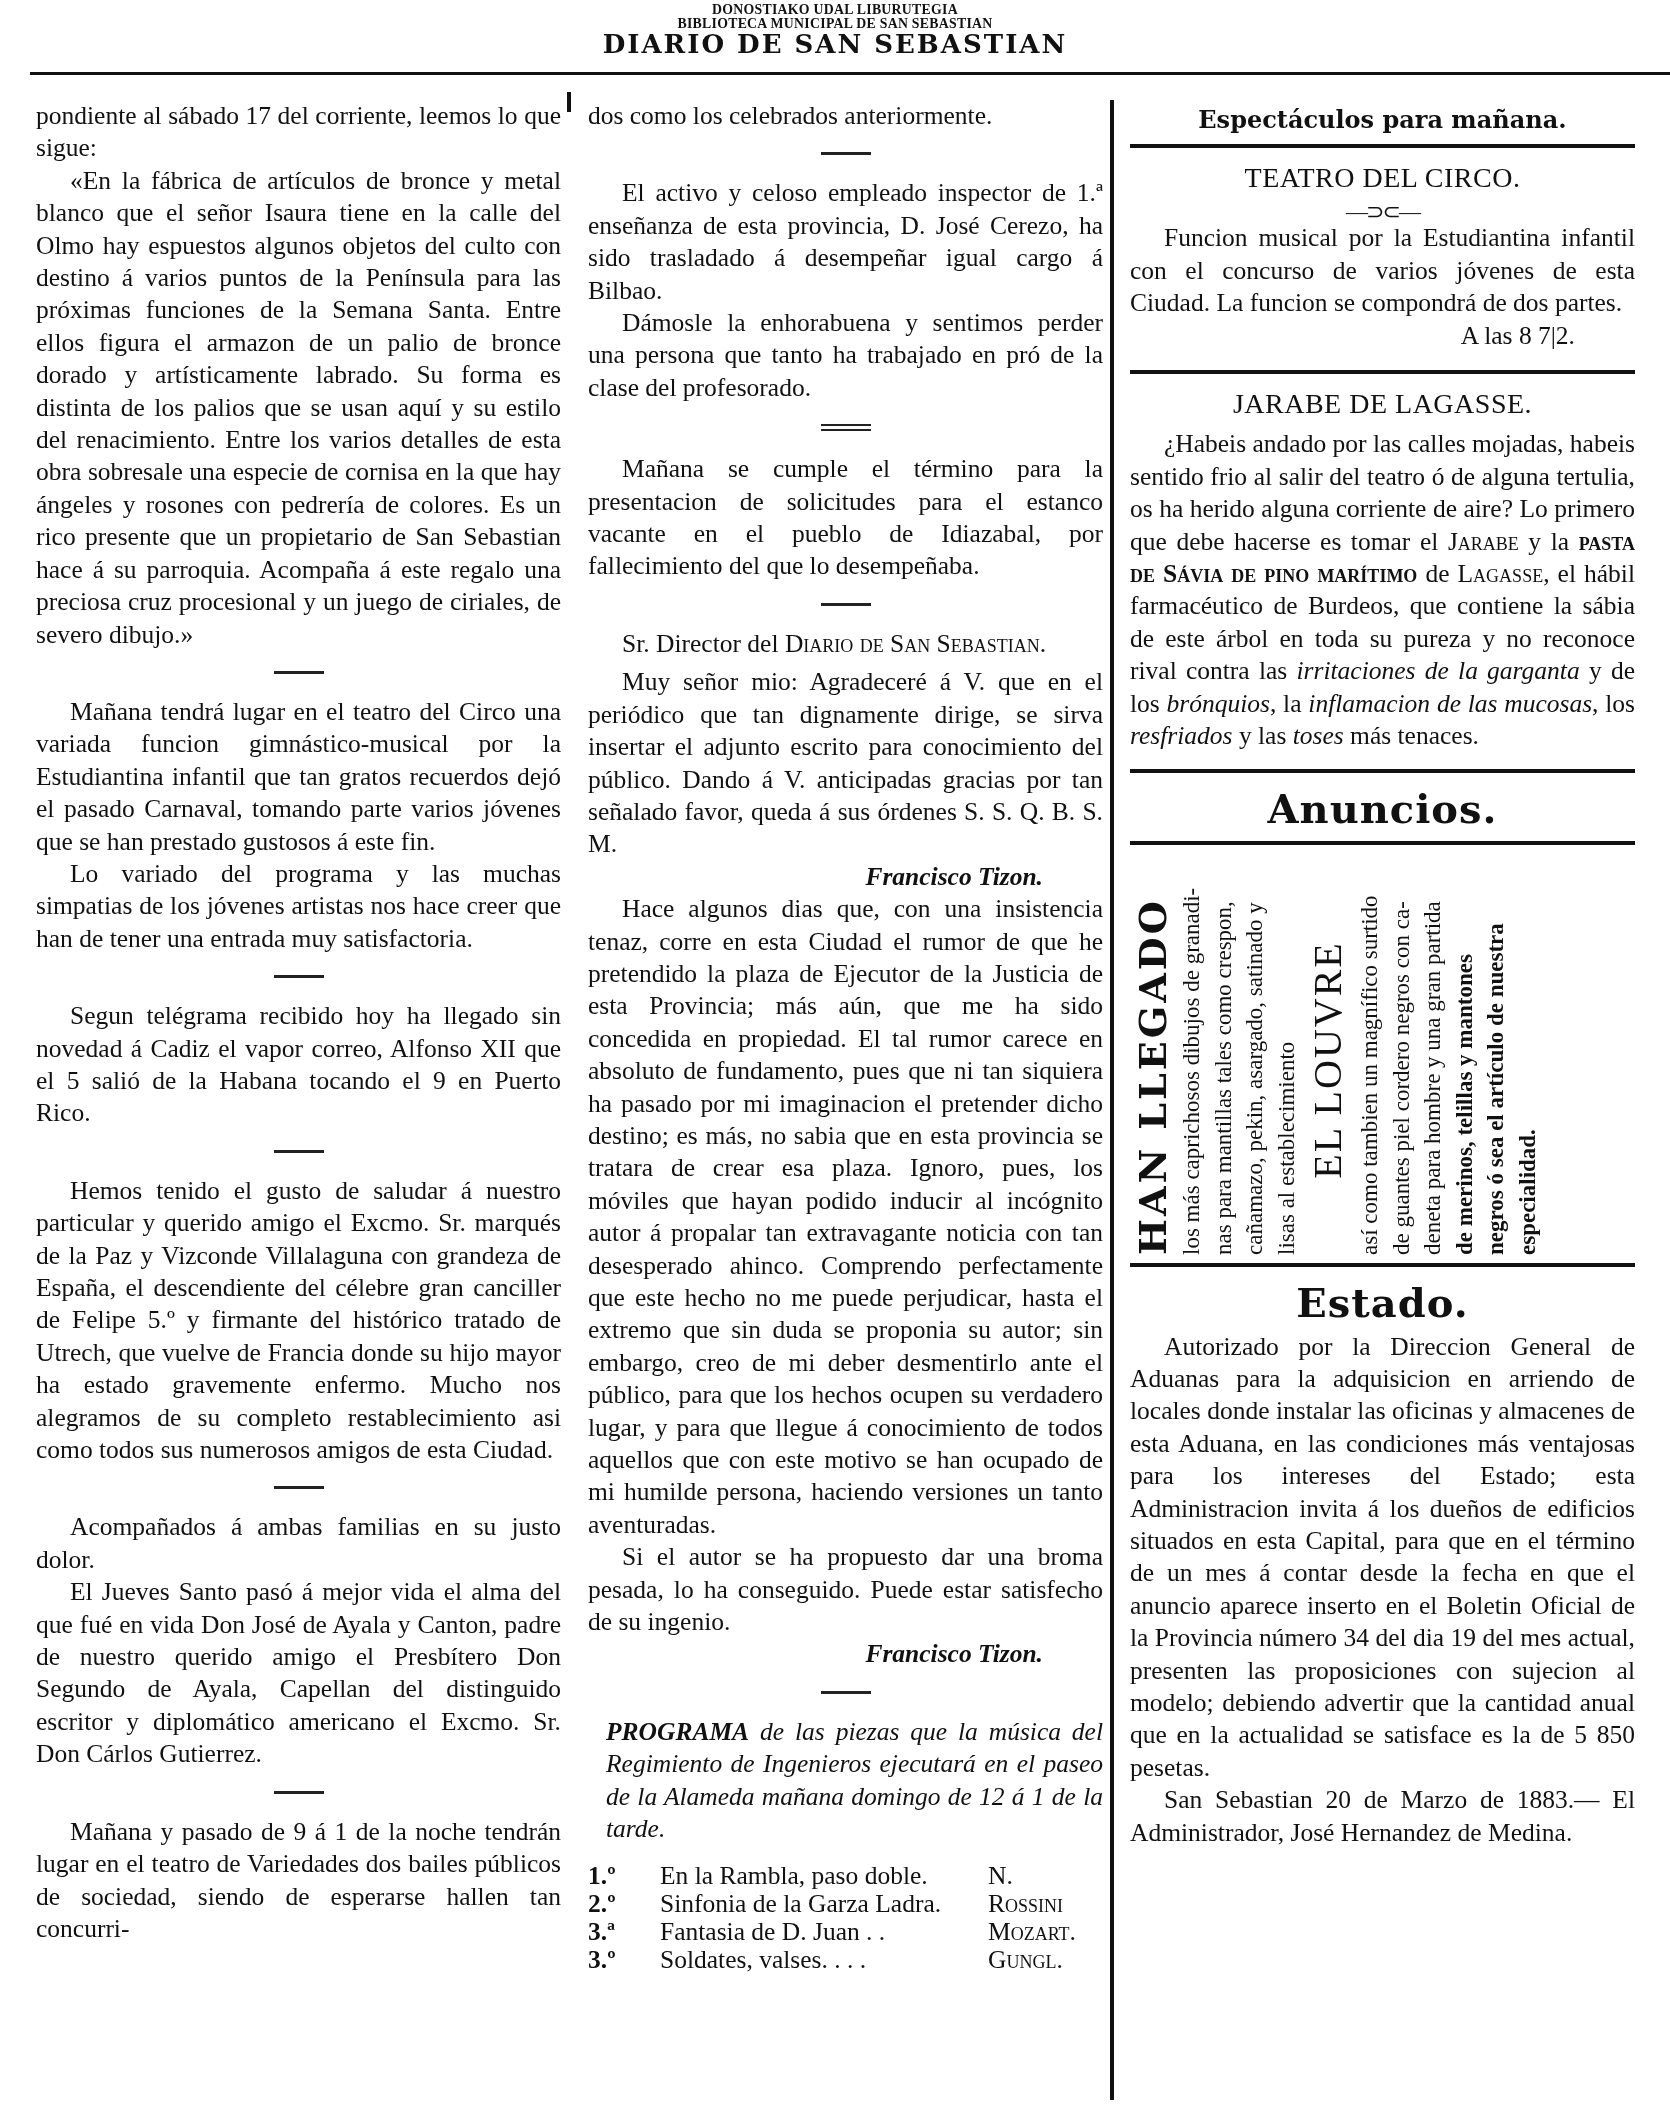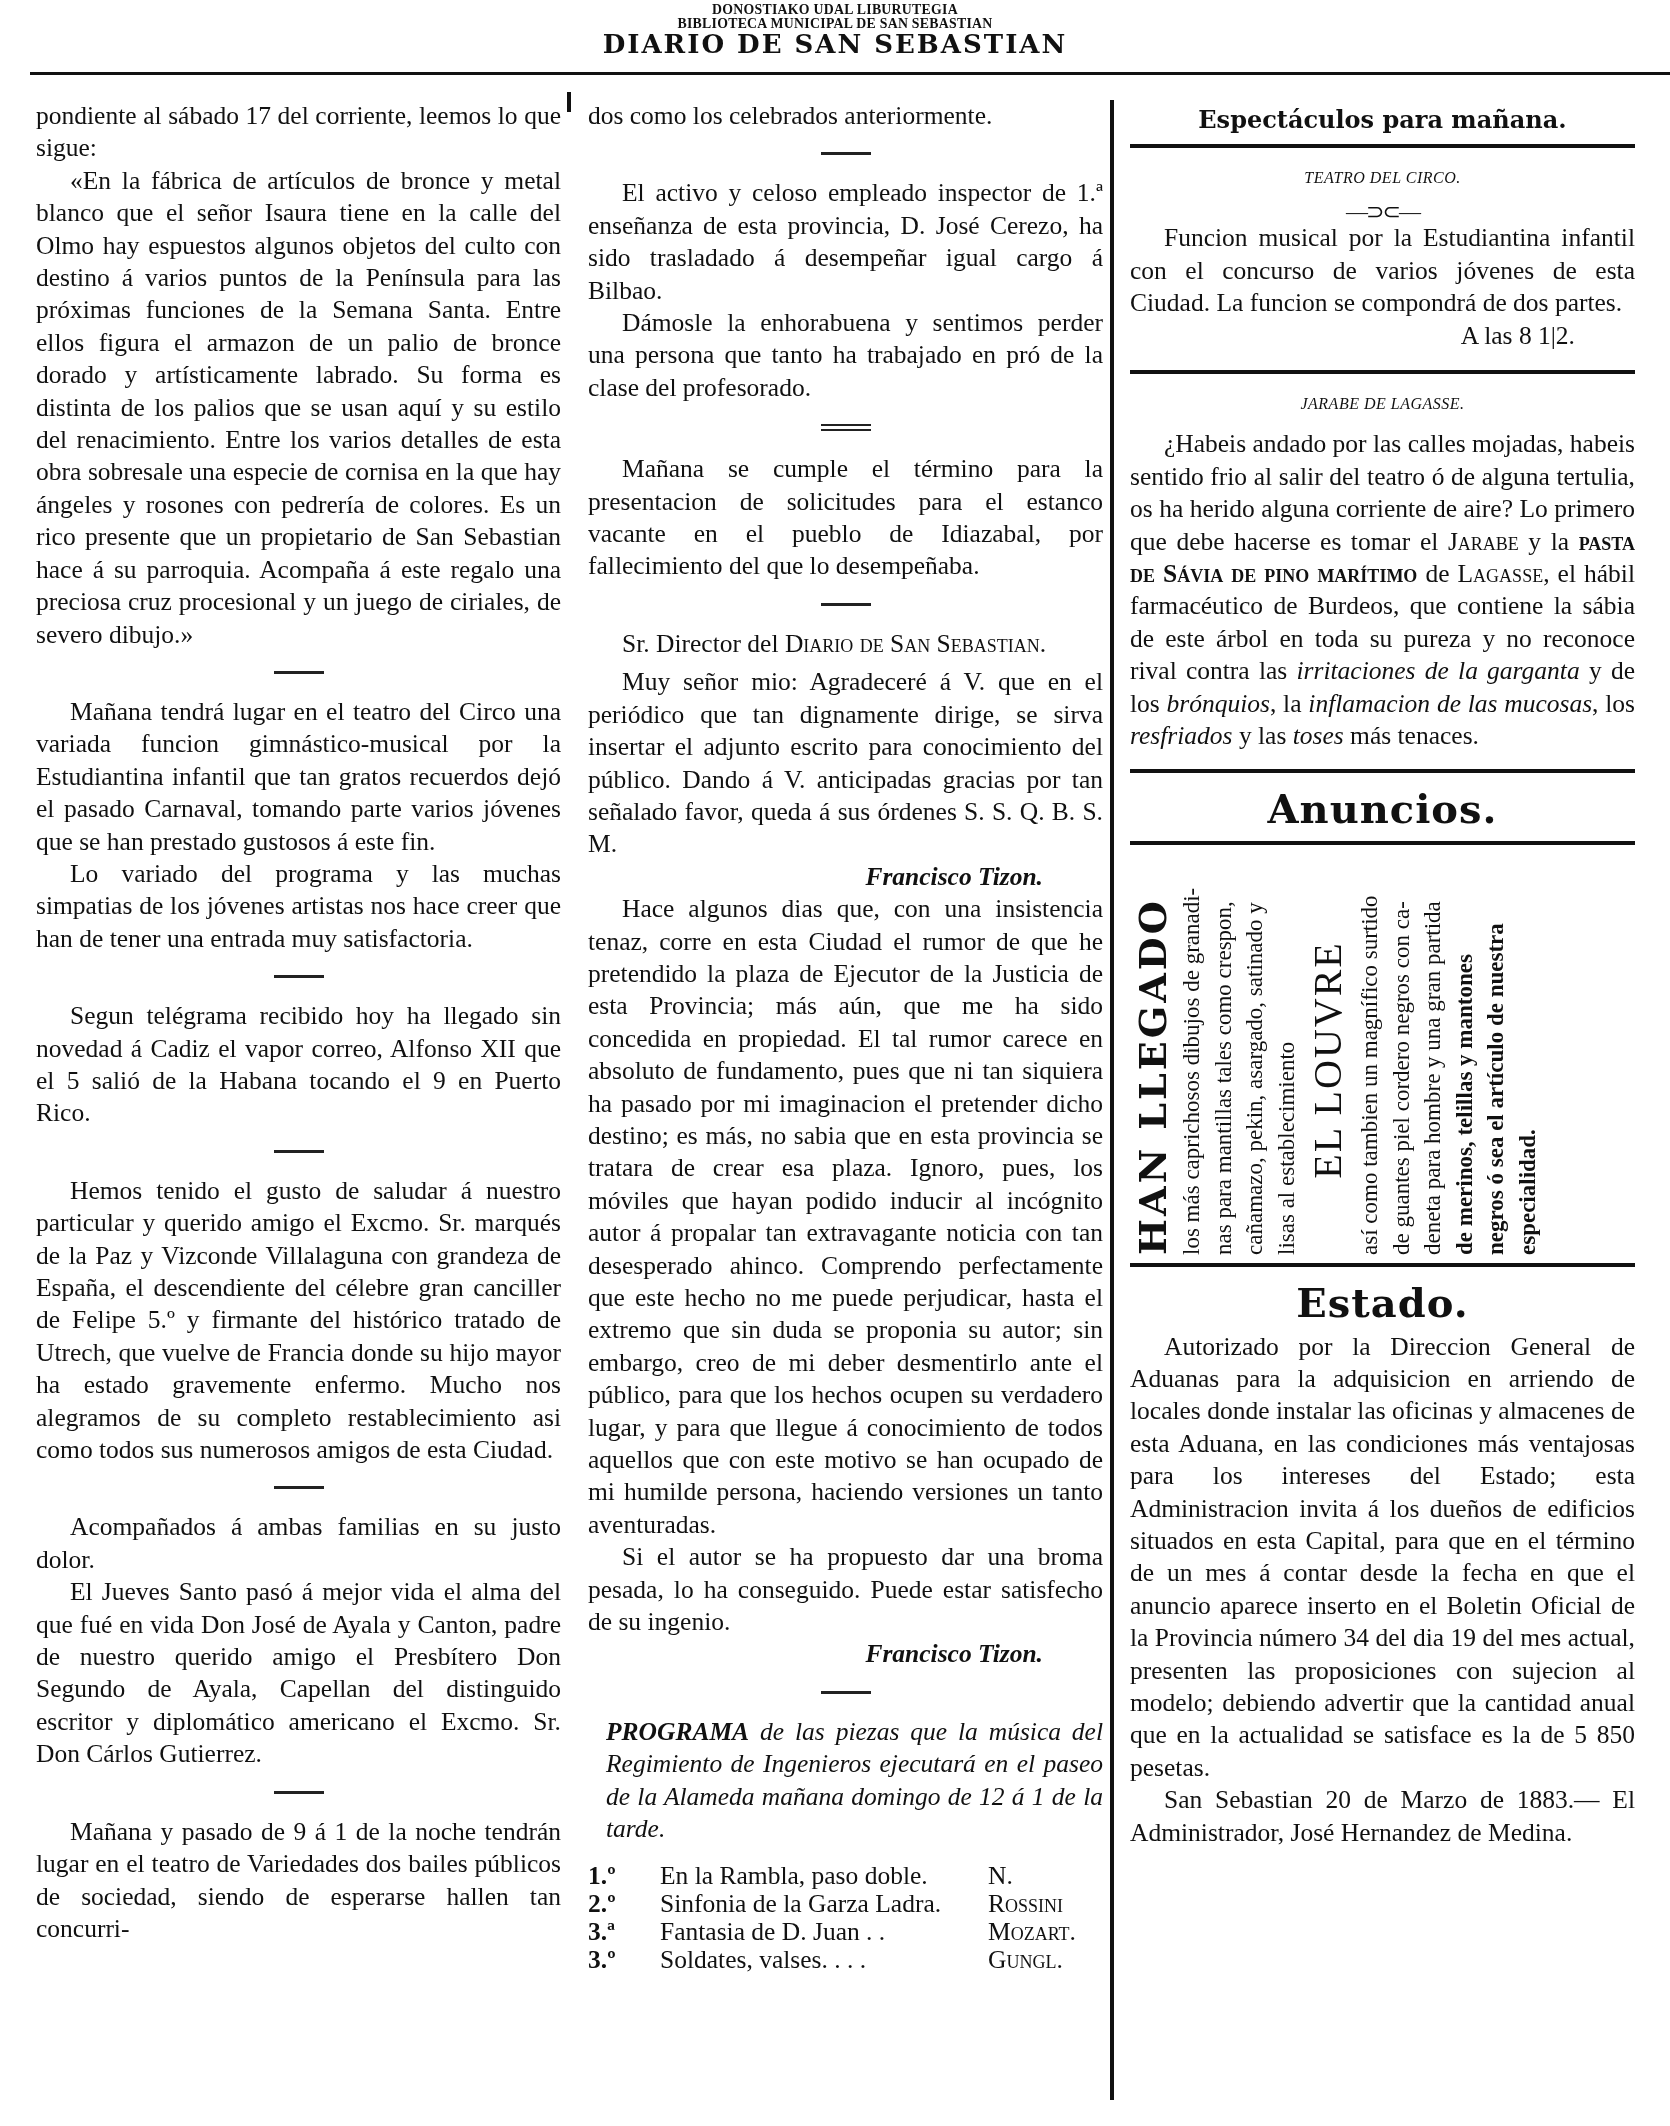--- a/index.html
+++ b/index.html
@@ -18,21 +18,21 @@
   .ind { text-indent:34px; }
   .sep { width:50px; height:3px; background:#222; margin:20px auto 22px; }
   .sep.dbl { height:2px; box-shadow:0 5px 0 #222; margin-bottom:27px; }
   .it { font-style:italic;margin-top:16px; }
   .sc { font-variant:small-caps; }
   .b { font-weight:bold; }
   .right { text-align:right; }
   .sign { text-align:right; padding-right:60px; font-style:italic; font-weight:bold; }
   .section-head { font-family:"DejaVu Serif", serif; font-weight:bold; font-size:24px; text-align:center; line-height:40px; }
   .hrule { height:4px; background:#111; margin:4px 0 8px; }
-  .sub-head { text-align:center; font-size:16px; letter-spacing:0.5px; margin:14px 0 8px;font-style:italic; }
+  .sub-head { text-align:center; font-size:28px; letter-spacing:0.5px; margin:14px 0 8px; }
   .orn { text-align:center; font-size:22px; line-height:20px; letter-spacing:-2px; }
   .big-head { font-family:"DejaVu Serif", serif; font-weight:bold; font-size:40px; text-align:center; line-height:56px; letter-spacing:1px; }
   .ad-box { position:relative; height:400px; margin:10px 0 8px; }
   .rot { position:absolute; left:0; top:0; width:390px; height:500px; transform-origin:0 0; transform:translate(0,400px) rotate(-90deg); }
   .rot .ad-title { font-family:"DejaVu Serif", serif; font-weight:bold; font-size:38px; line-height:46px; letter-spacing:3px; }
   .rot .ad-line { font-size:23px; line-height:31.5px; white-space:nowrap; }
   .rot .ad-center { text-align:center; font-size:40px; line-height:52px; letter-spacing:2px; }
   .prog-list { margin-top:16px; }
   .prog-row { display:flex; line-height:28px; }
   .prog-row .n { width:72px; font-weight:bold; }
@@ -108,21 +108,21 @@
     </div>
   </div>
 </section>
 
 <section class="col c3">
   <div class="section-head">Espectáculos para mañana.</div>
   <div class="hrule"></div>
   <div class="sub-head">TEATRO DEL CIRCO.</div>
   <div class="orn">—⊃⊂—</div>
   <p class="ind">Funcion musical por la Estudiantina infantil con el concurso de varios jóvenes de esta Ciudad. La funcion se compondrá de dos partes.</p>
-  <p class="right" style="padding-right:60px">A las 8 1|2.</p>
+  <p class="right" style="padding-right:60px">A las 8 7|2.</p>
   <div class="hrule" style="margin-top:18px"></div>
   <div class="sub-head">JARABE DE LAGASSE.</div>
   <p class="ind"><span>¿Habeis andado por las calles mojadas, habeis sentido frio al salir del teatro ó de alguna tertulia, os ha herido alguna corriente de aire? Lo primero que debe hacerse es tomar el </span><span class="sc">Jarabe</span><span> y la </span><span class="sc b">pasta de Sávia de pino marítimo</span><span> de </span><span class="sc">Lagasse</span><span>, el hábil farmacéutico de Burdeos, que contiene la sábia de este árbol en toda su pureza y no reconoce rival contra las </span><span class="it">irritaciones de la garganta</span><span> y de los </span><span class="it">brónquios</span><span>, la </span><span class="it">inflamacion de las mucosas</span><span>, los </span><span class="it">resfriados</span><span> y las </span><span class="it">toses</span><span> más tenaces.</span></p>
 
   <div class="hrule" style="margin-top:16px"></div>
   <div class="big-head">Anuncios.</div>
   <div class="hrule"></div>
 
   <div class="ad-box">
     <div class="rot">

